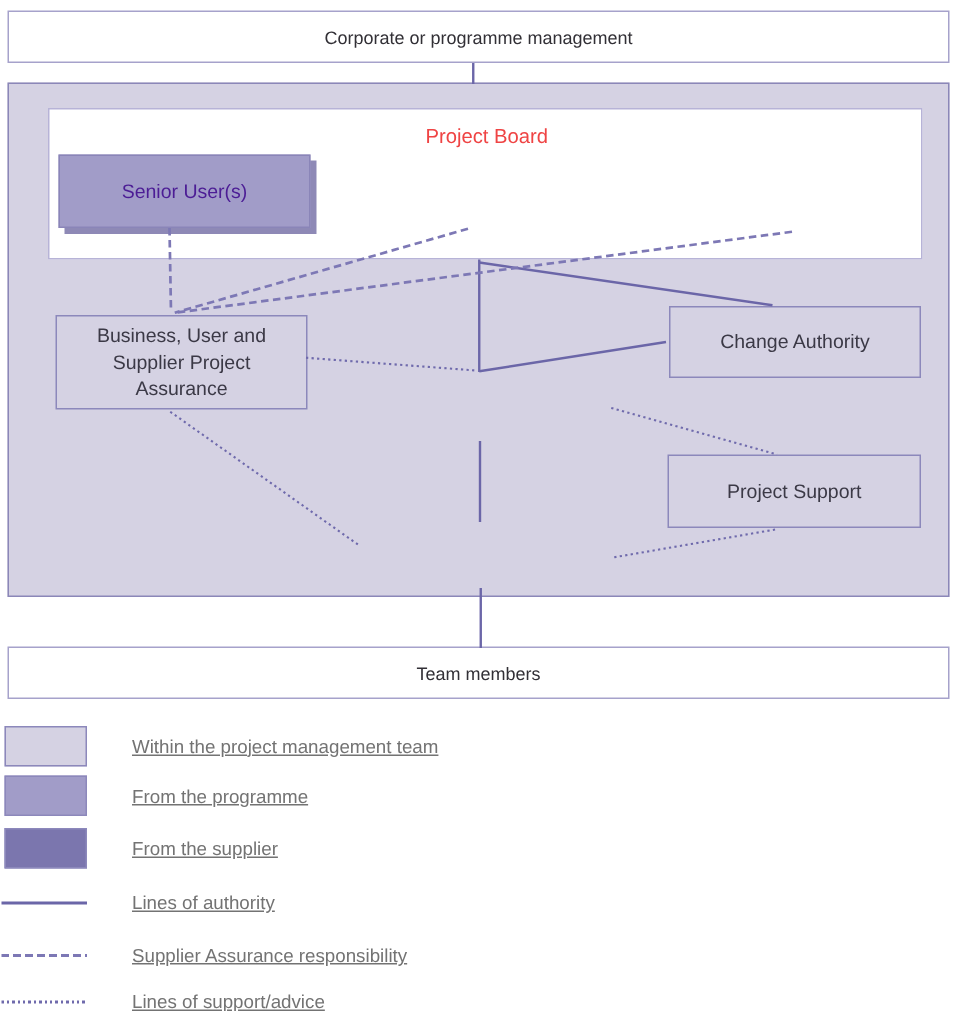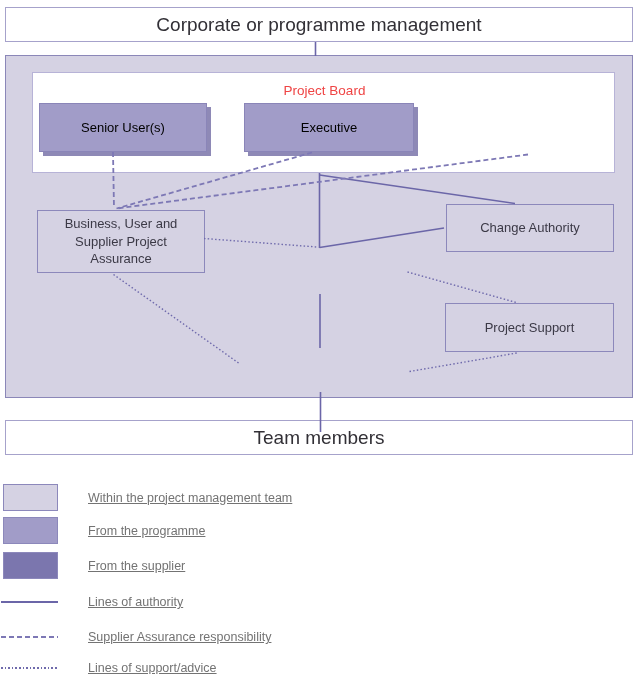--- a/index.html
+++ b/index.html
@@ -6,36 +6,36 @@
   .page{
     position:relative;width:640px;height:674px;background:#ffffff;
     font-family:"Liberation Sans","DejaVu Sans",sans-serif;
     color:#3b3946;overflow:hidden;
   }
   .abs{position:absolute;box-sizing:border-box;}
   .center{display:flex;align-items:center;justify-content:center;text-align:center;}
   
   .banner{
     background:#ffffff;border:1.5px solid #a6a2cb;
-    font-size:19px;color:#323036;
+    font-size:12px;color:#323036;
   }
   
   .container{
     background:#d5d2e3;border:1.5px solid #8b87b8;
   }
   
   .board{
     background:#ffffff;border:1px solid #b7b3d7;
   }
   .board-title{font-size:13.5px;color:#ef4444;}
   
   .role{
     font-size:13px;border:1px solid #8a85b8;
   }
-  .role.customer{background:#a19cc8;color:#000000;box-shadow:4px 4px 0 #8e89b6;}
+  .role.customer{background:#a19cc8;color:#4c1d95;box-shadow:4px 4px 0 #8e89b6;}
   .role.supplier{background:#7b76ae;color:#ffffff;box-shadow:4px 4px 0 #6d68a1;}
   
   .node{
     background:#d5d2e3;border:1px solid #8c88bb;
     font-size:13px;color:#3b3946;line-height:1.35;
   }
   .wires{position:absolute;left:0;top:0;width:640px;height:674px;pointer-events:none;}
   .wires line.solid{stroke:#6b66a8;stroke-width:1.6;}
   .wires line.dashed{stroke:#7d78b5;stroke-width:1.8;stroke-dasharray:5 3;}
   .wires line.dotted{stroke:#6f6aac;stroke-width:1.4;stroke-dasharray:1.5 2.2;}
@@ -56,41 +56,38 @@
   </div>
 
   <div class="abs container" style="left:5px;top:55px;width:628px;height:343px;">
 
     <div class="abs board" style="left:26px;top:16px;width:583px;height:101px;">
       <div class="abs board-title center" style="left:0;top:8px;width:583px;height:18px;">Project Board</div>
 
       <div class="abs role customer center" style="left:6px;top:30px;width:168px;height:49px;">
         <span>Senior User(s)</span>
       </div>
-      <div class="abs role customer center" style="left:211px;top:30px;width:170px;height:49px;">
-        <span>Executive</span>
-      </div>
     </div>
 
     <div class="abs node center" style="left:31px;top:154px;width:168px;height:63px;padding:0 24px;">
       <span>Business, User and Supplier Project Assurance</span>
     </div>
 
     <div class="abs node center" style="left:440px;top:148px;width:168px;height:48px;">
       <span>Change Authority</span>
     </div>
 
 
     <div class="abs node center" style="left:439px;top:247px;width:169px;height:49px;">
       <span>Project Support</span>
     </div>
 
   </div>
 
-  <div class="abs banner center" style="left:5px;top:420px;width:628px;height:35px;">
+  <div class="abs banner center" style="left:5px;top:431px;width:628px;height:35px;">
     <span>Team members</span>
   </div>
 
   <svg class="wires" viewBox="0 0 640 674">
 
     <line class="solid" x1="315.5" y1="42" x2="315.5" y2="56"></line>
     <line class="solid" x1="319.5" y1="173" x2="319.5" y2="248"></line>
     <line class="solid" x1="319.5" y1="175" x2="515" y2="203.5"></line>
     <line class="solid" x1="444" y1="228" x2="319.5" y2="247.5"></line>
     <line class="solid" x1="320" y1="294" x2="320" y2="348"></line>

